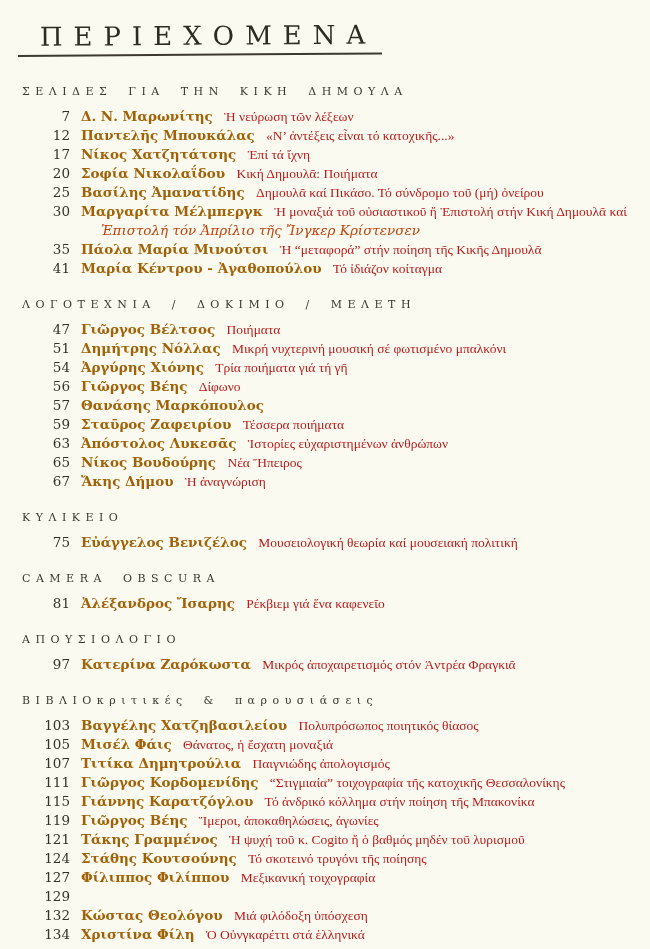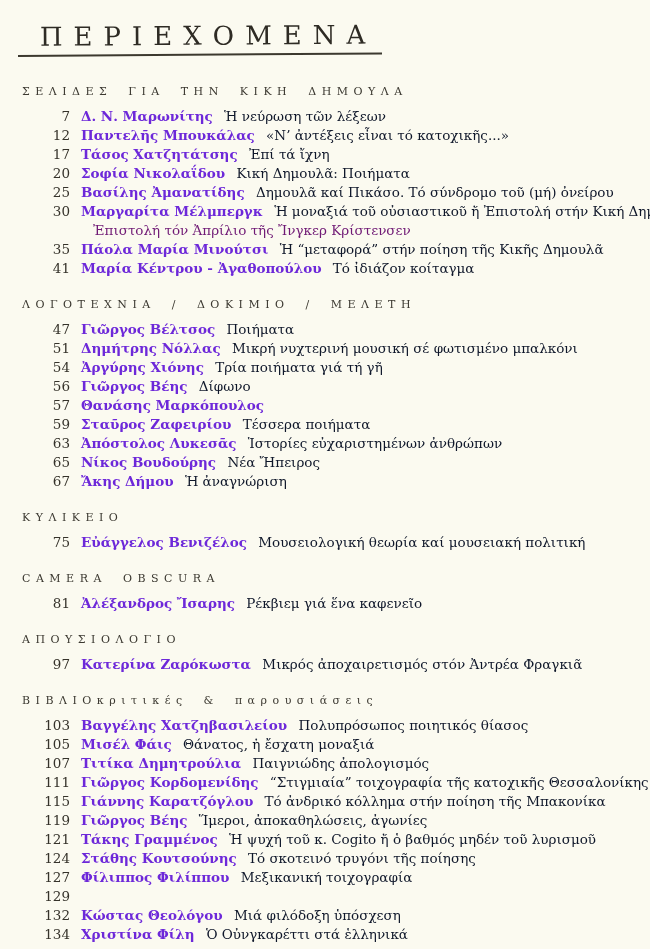--- a/index.html
+++ b/index.html
@@ -62,30 +62,32 @@
     text-align: right;
     padding-right: 11px;
     color: #35322a;
   }
   .entry-body {
     flex: 1;
     min-width: 0;
   }
   .entry-author {
     font-weight: 700;
-    color: #6d28d9;
+    color: #a16207;
   }
   .entry-title {
-    color: #0f172a;
+    color: #b91c1c;
     margin-left: 7px;
+    font-family: Liberation Serif, serif;
   }
   .entry-cont {
     display: block;
-    margin-left: 12px;
-    color: #701a75;
+    margin-left: 20px;
+    font-style: italic;
+    color: #c2410c;
   }
 </style>
 </head>
 <body>
 
 <div class="page">
   <div class="masthead">
     <span class="masthead-title">ΠΕΡΙΕΧΟΜΕΝΑ</span>
   </div>
   <div>
@@ -106,21 +108,21 @@
     <span class="entry-body">
       <span class="entry-author">Παντελῆς Μπουκάλας</span>
       <span class="entry-title">«Ν’ ἀντέξεις εἶναι τό κατοχικῆς...»</span>
       
     </span>
   </div>
 
   <div class="entry">
     <span class="entry-num">17</span>
     <span class="entry-body">
-      <span class="entry-author">Τάσος Χατζητάτσης</span>
+      <span class="entry-author">Νίκος Χατζητάτσης</span>
       <span class="entry-title">Ἐπί τά ἴχνη</span>
       
     </span>
   </div>
 
   <div class="entry">
     <span class="entry-num">20</span>
     <span class="entry-body">
       <span class="entry-author">Σοφία Νικολαΐδου</span>
       <span class="entry-title">Κική Δημουλᾶ: Ποιήματα</span>

